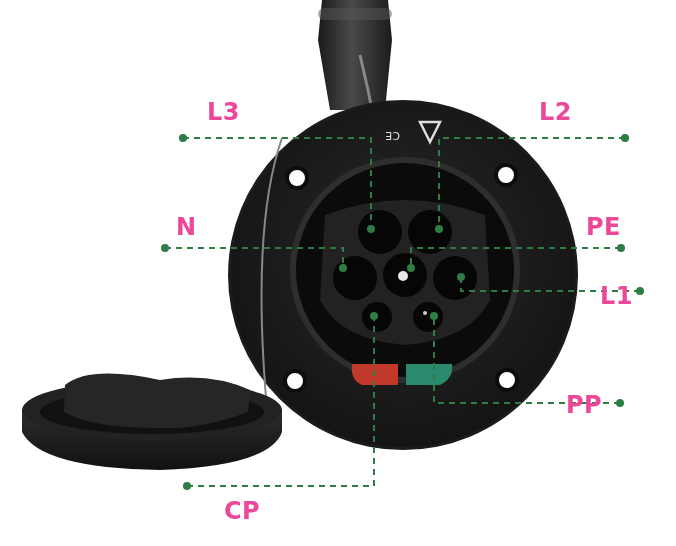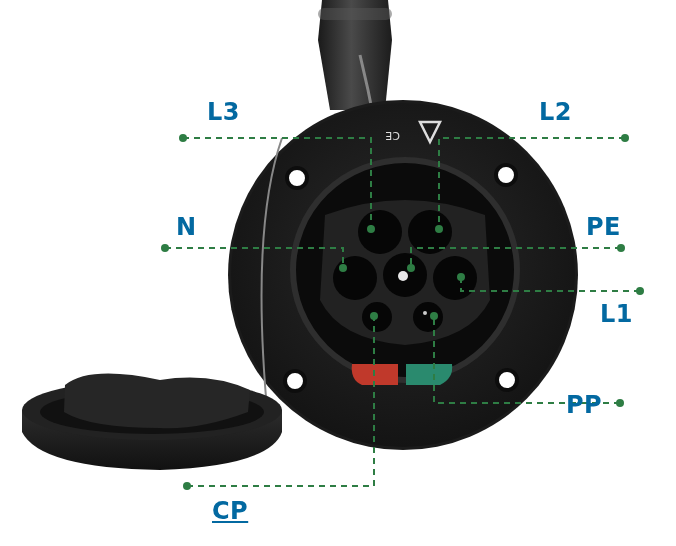--- a/index.html
+++ b/index.html
@@ -1,19 +1,19 @@
 <!DOCTYPE html>
 <html><head>
   <meta charset="utf-8">
   <style>
     html, body { margin: 0; padding: 0; background: #ffffff; }
     body { width: 676px; height: 546px; position: relative; overflow: hidden; font-family: "DejaVu Sans", sans-serif; }
     .stage { position: absolute; left: 0; top: 0; width: 676px; height: 546px; }
     .pin-label {
-      position: absolute; color: #0369a1; font-weight: bold; font-size: 24px;
+      position: absolute; color: #ec4899; font-weight: bold; font-size: 24px;
       font-family: "DejaVu Sans", sans-serif; letter-spacing: 0.5px; line-height: 1;
     }
     svg { position: absolute; left: 0; top: 0; }
   </style>
 </head>
 <body>
 
 <div class="stage">
 
   <svg width="676" height="546" viewBox="0 0 676 546">
@@ -106,16 +106,16 @@
         <circle cx="434" cy="316" r="4"></circle>
       <circle cx="187" cy="486" r="4"></circle>
         <circle cx="374" cy="316" r="4"></circle>
     </g>
   </svg>
 
   <div class="pin-label" style="left:207px; top:100px;">L3</div>
   <div class="pin-label" style="left:539px; top:100px;">L2</div>
   <div class="pin-label" style="left:176px; top:215px;">N</div>
   <div class="pin-label" style="left:586px; top:215px;text-align:right;">PE</div>
-  <div class="pin-label" style="left:600px; top:302px;">L1</div>
+  <div class="pin-label" style="left:600px; top:284px;">L1</div>
   <div class="pin-label" style="left:566px; top:393px;">PP</div>
-  <div class="pin-label" style="left:212px; top:499px;text-decoration:underline;">CP</div>
+  <div class="pin-label" style="left:224px; top:499px;">CP</div>
 </div>
 
 </body></html>

